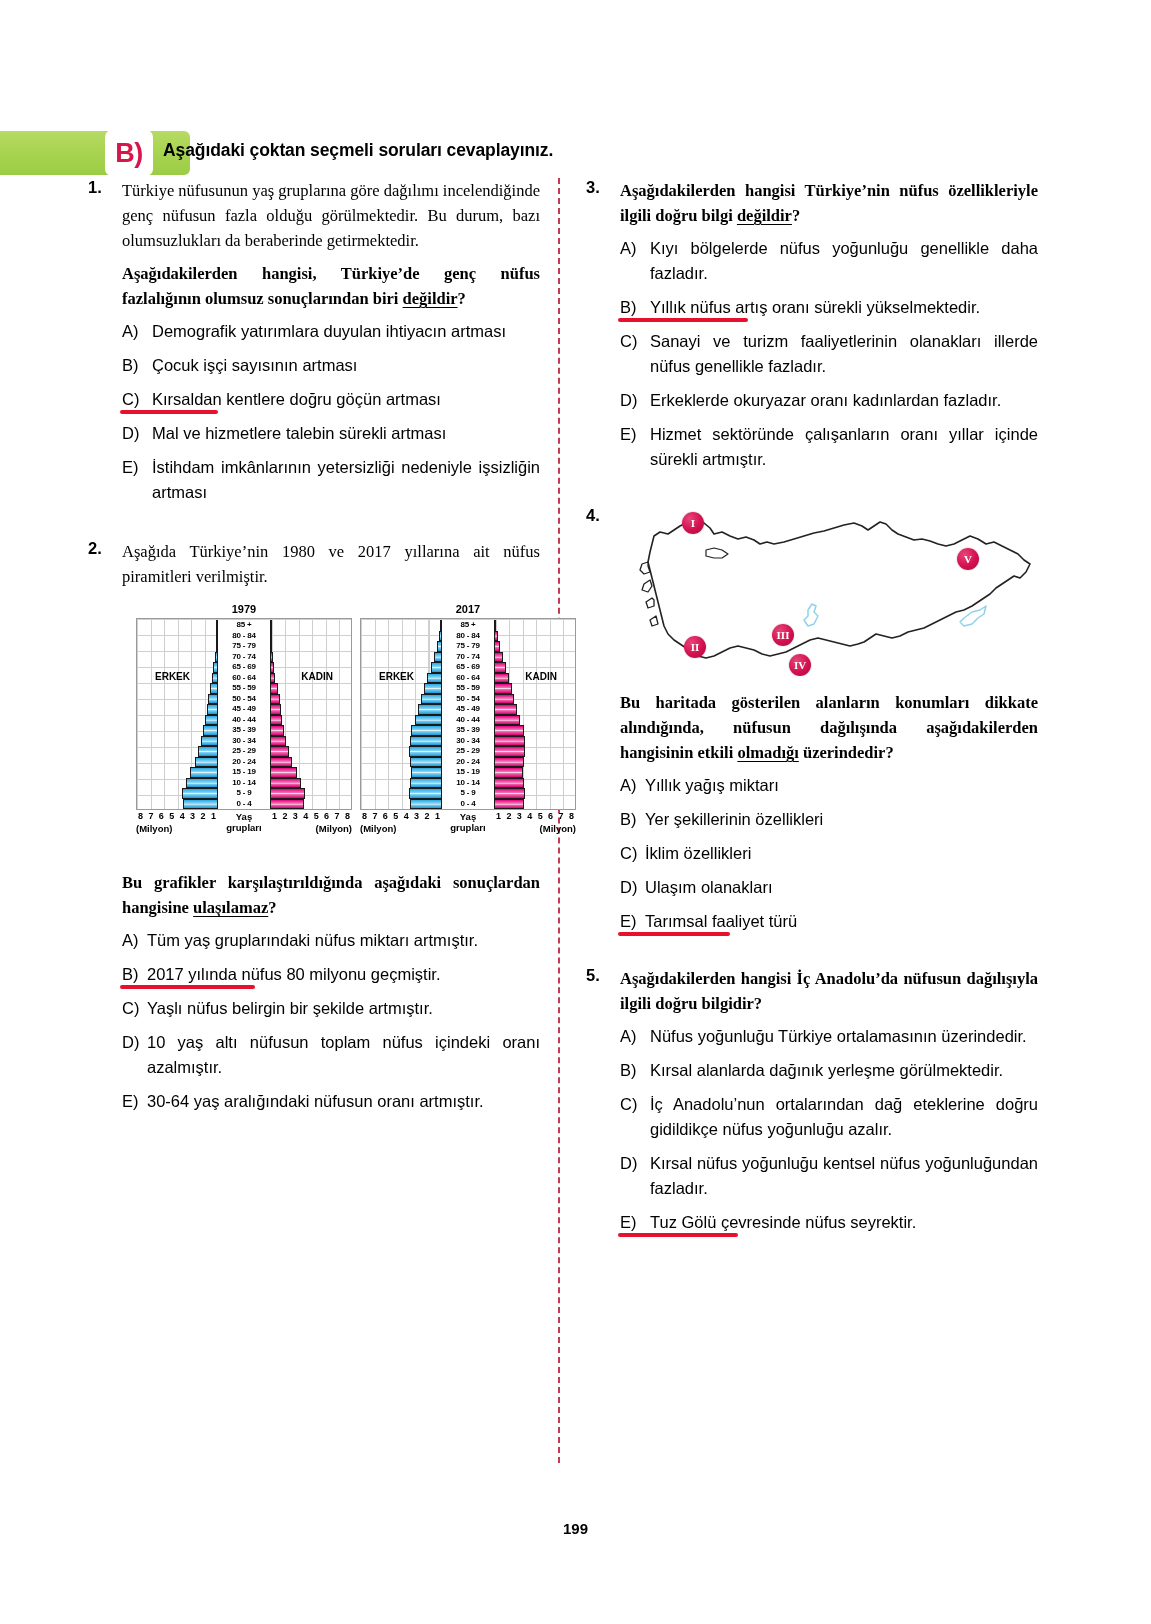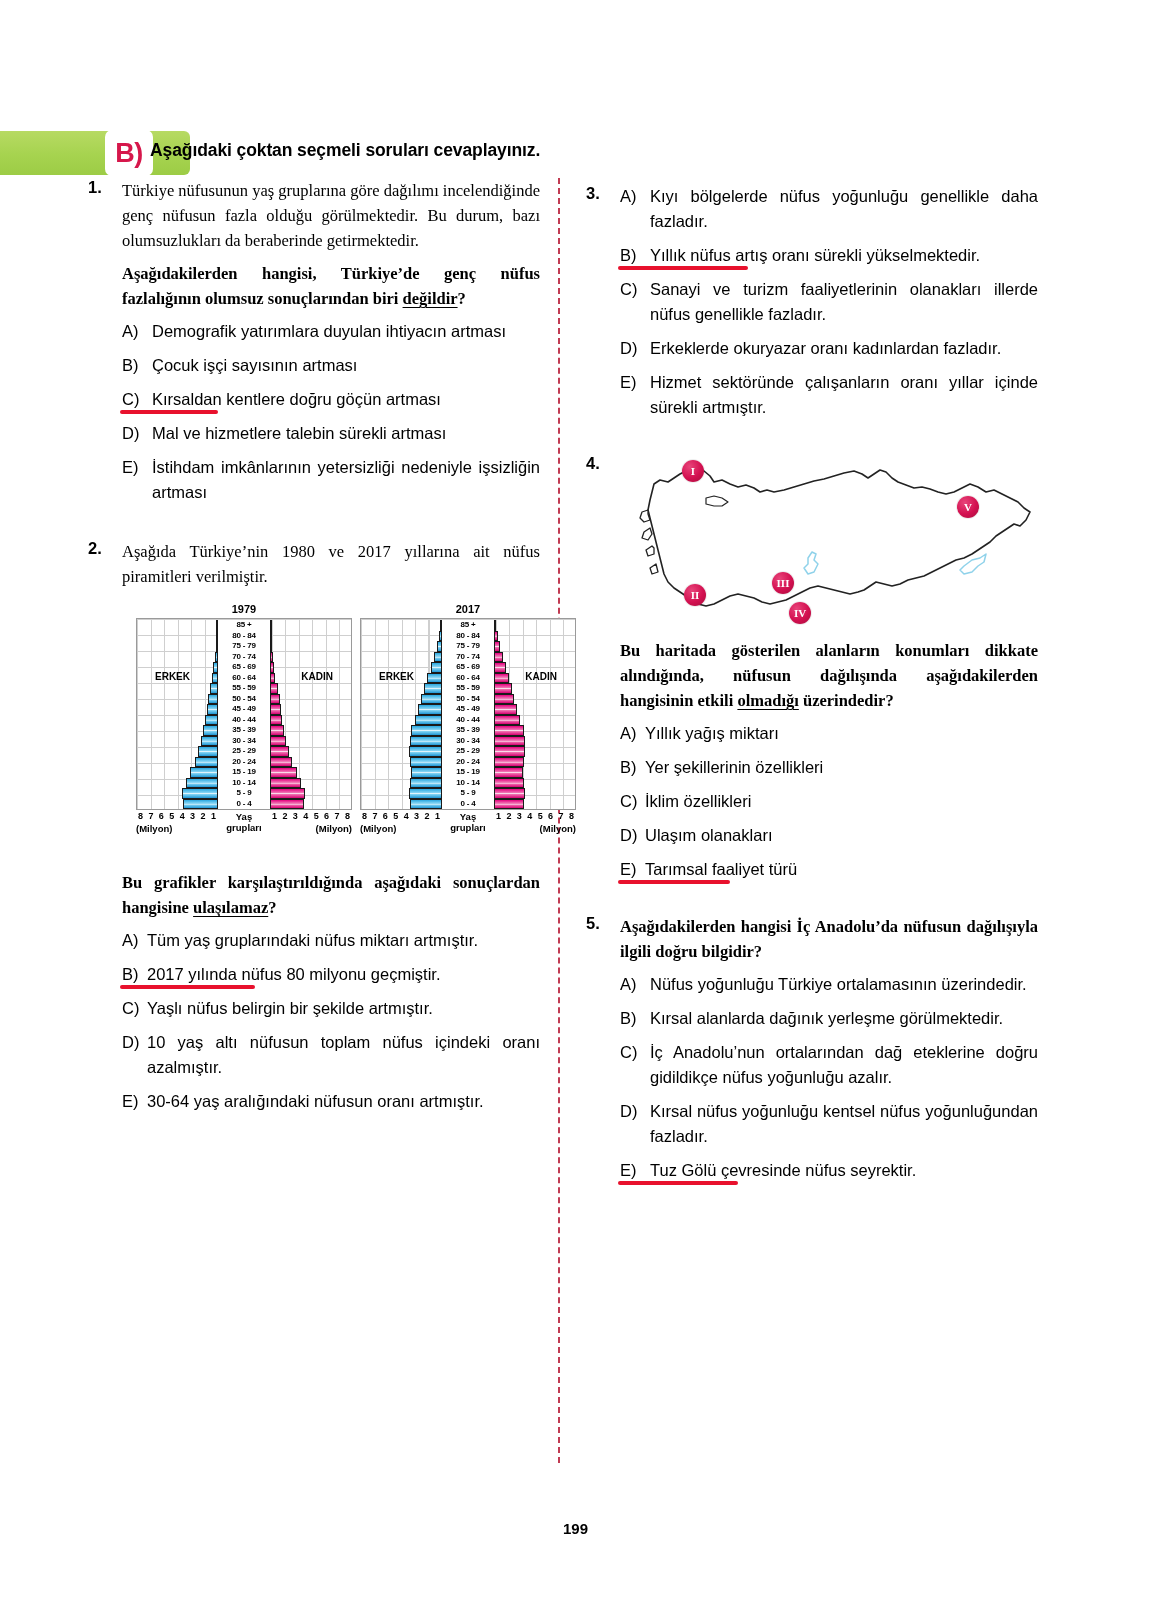--- a/index.html
+++ b/index.html
@@ -38,21 +38,21 @@
     display: flex;
     align-items: center;
     justify-content: center;
     color: #d6174b;
     font-size: 27px;
     font-weight: bold;
     letter-spacing: -0.5px;
   }
   #section-title {
     position: absolute;
-    left: 150px;
+    left: 163px;
     top: 140px;
     font-size: 17.5px;
     font-weight: bold;
     letter-spacing: -0.1px;
   }
 
   
   #column-divider {
     position: absolute;
     left: 558px;
@@ -773,20 +773,21 @@
       </div>
     </div>
   </div>
 </div>
 
 <div class="column" id="right-column">
 
   <div class="question">
     <div class="q-num">3.</div>
     <div class="q-body">
+      <div class="q-stem bold last-line-left"><span>Aşağıdakilerden hangisi Türkiye’nin nüfus özellikleriyle ilgili doğru bilgi </span><span class="underline-word">değildir</span><span>?</span></div>
       <div class="options">
         <div class="option">
           <span class="opt-letter">A)</span>
           <span class="opt-text">Kıyı bölgelerde nüfus yoğunluğu genellikle daha fazladır.</span>
         </div>
         <div class="option">
           <span class="opt-letter">B)</span>
           <span class="opt-text">Yıllık nüfus artış oranı sürekli yükselmektedir.</span>
           <span class="answer-mark" style="width:130px"></span>
         </div>

